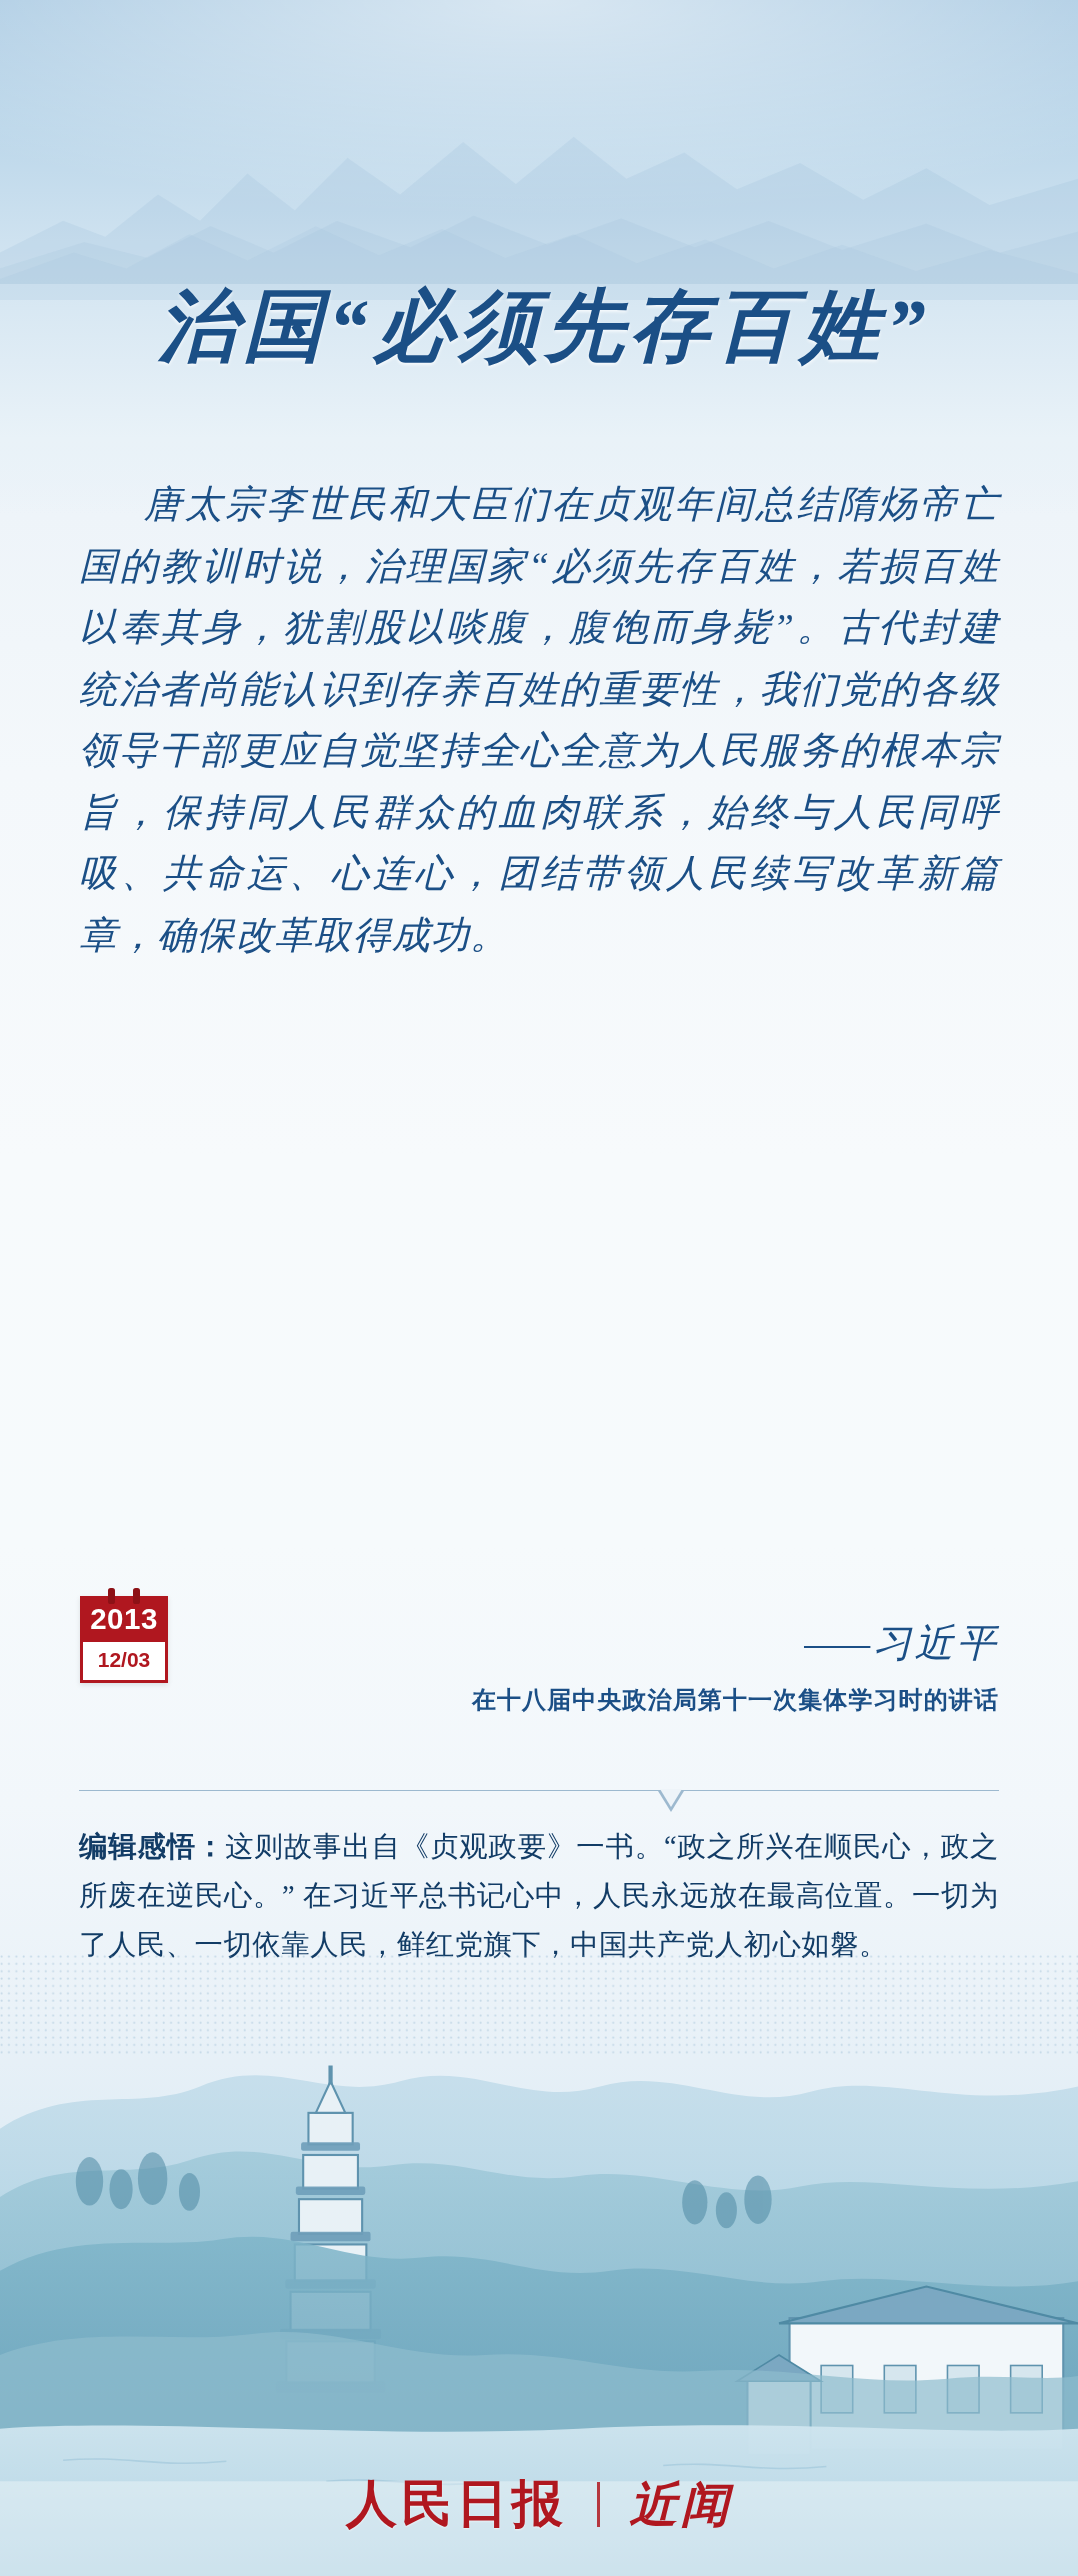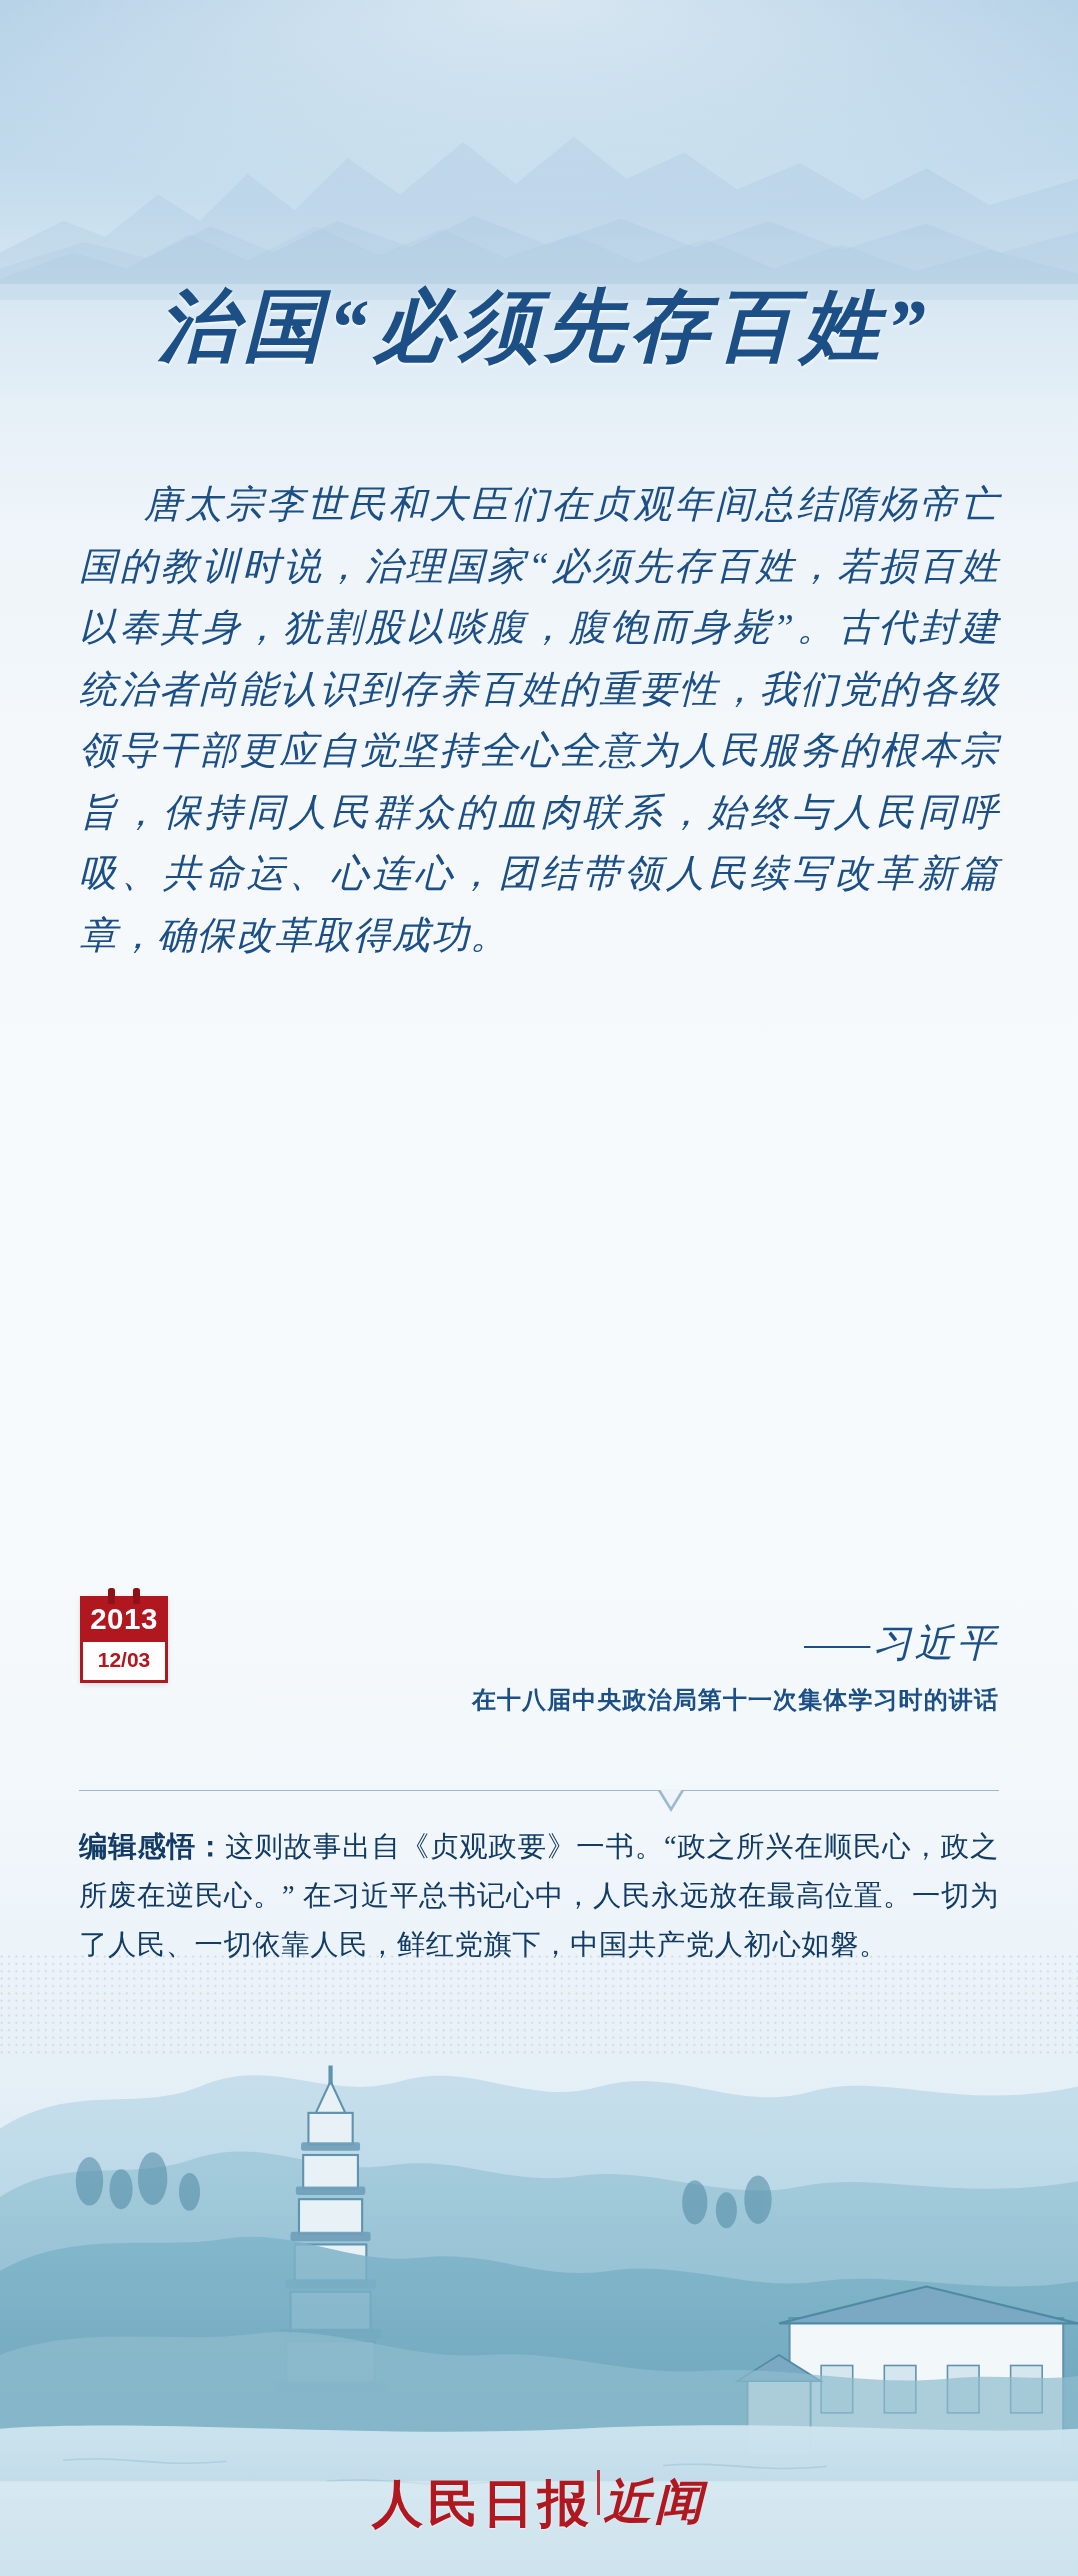--- a/index.html
+++ b/index.html
@@ -201,23 +201,23 @@
     overflow: hidden;
   }
   .landscape svg { display: block; width: 100%; height: 100%; }
 
   
   .footer-logo {
     position: absolute;
     left: 0; right: 0;
     bottom: 37px;
     display: flex;
-    align-items: flex-start;
+    align-items: center;
     justify-content: center;
-    gap: 4px;
+    gap: 30px;
     margin-top: 21px;
   }
   .logo-main {
     color: #b0171f;
     font-size: 51px;
     font-weight: 700;
     letter-spacing: 4.2px;
     font-family: "Liberation Serif", "DejaVu Serif", serif;
     text-shadow: 0 1.1px 2.1px rgba(255,255,255,0.6);
   }

